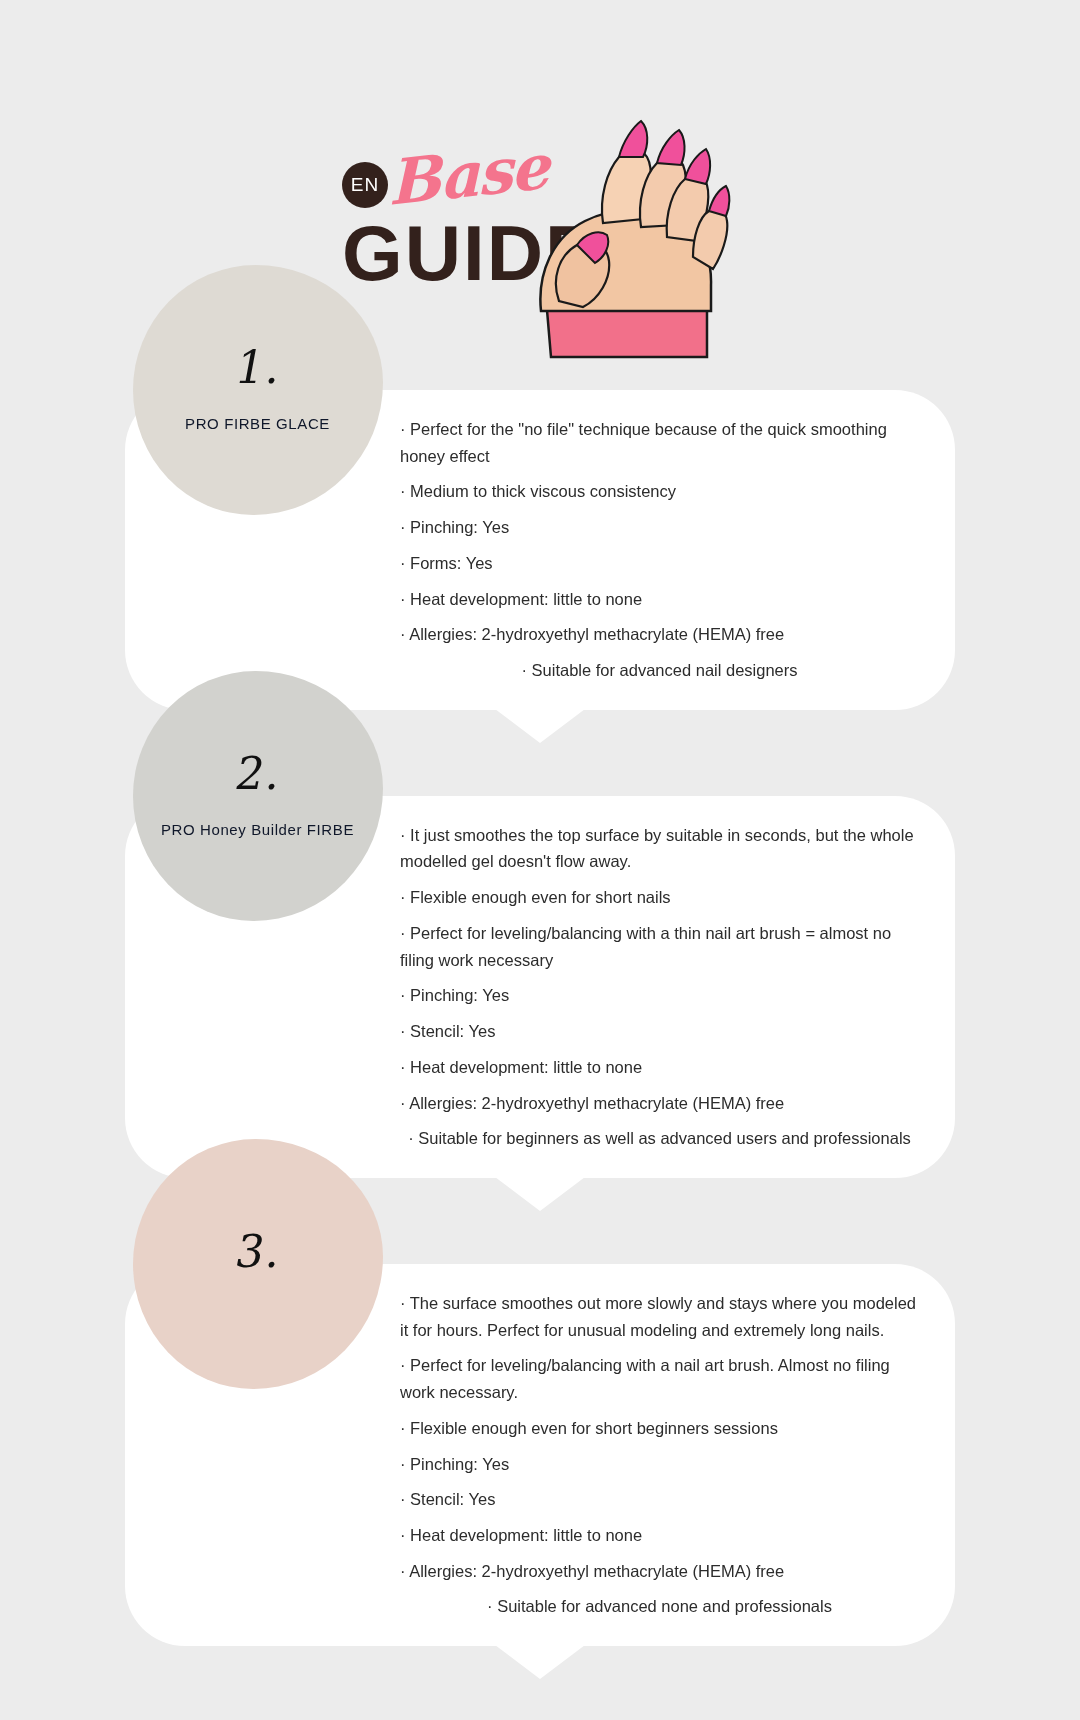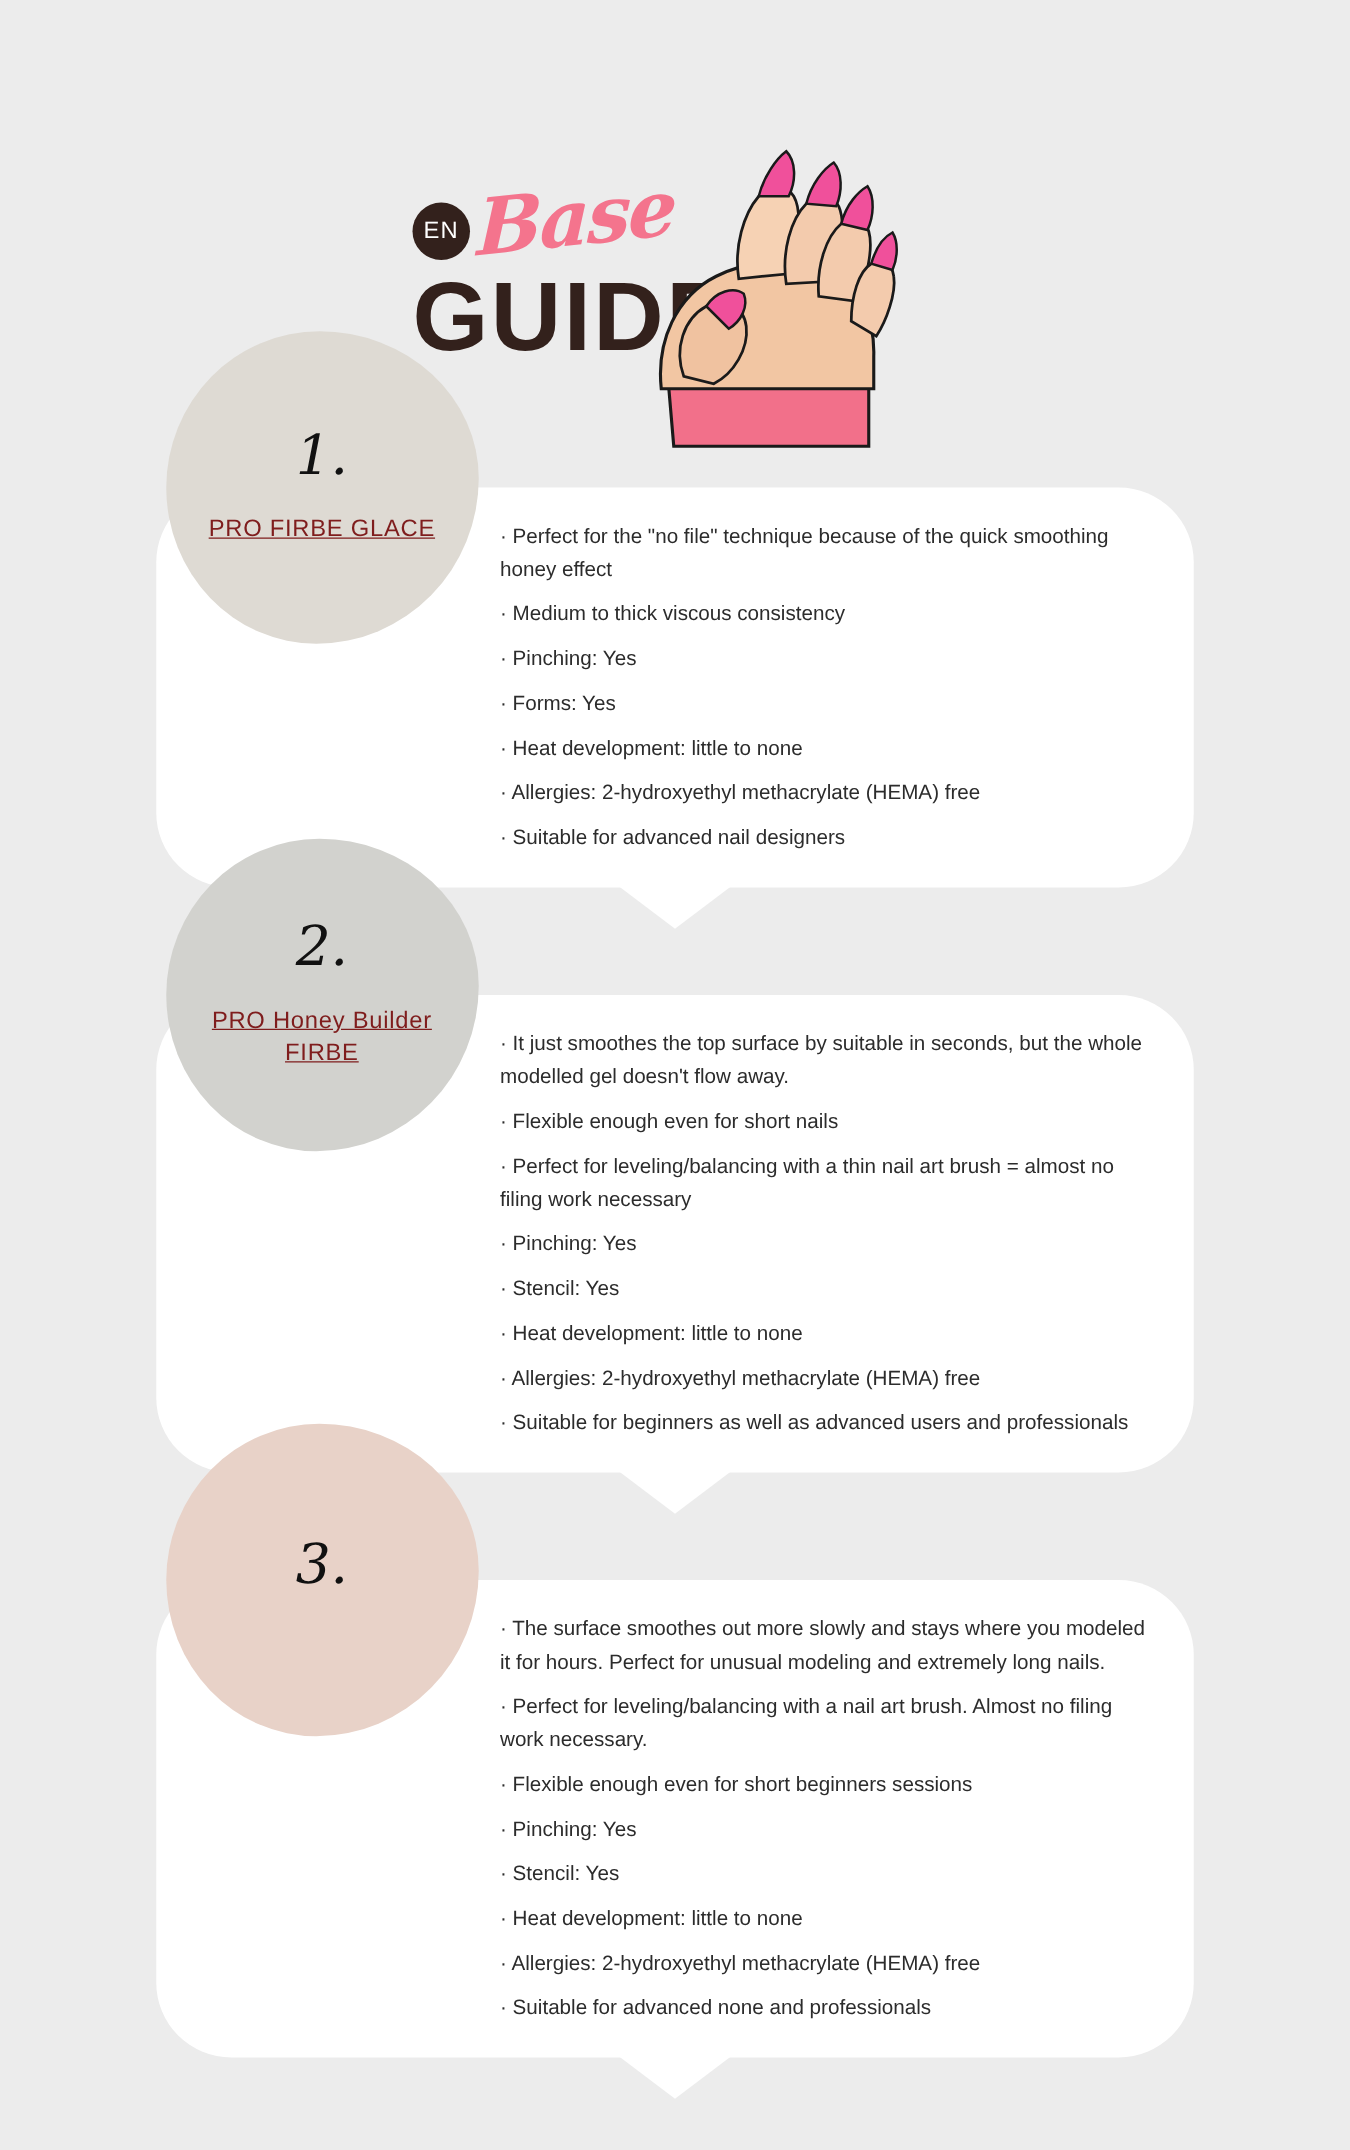--- a/index.html
+++ b/index.html
@@ -2,21 +2,21 @@
 <html><head>
 <meta charset="utf-8">
 <style>
   * { box-sizing: border-box; margin: 0; padding: 0; }
   html, body {
     width: 1080px; height: 1720px;
     background: #ececec;
     font-family: "Liberation Sans", sans-serif;
     overflow: hidden;
   }
-  .page { position: relative; width: 1080px; height: 1616px; background: #ececec; }
+  .page { position: relative; width: 1080px; height: 1616px; background: #ececec; padding-left: 12px; }
 
   
   .header { position: relative; width: 1080px; height: 390px; }
   .title-block {
     position: absolute; left: 330px; top: 148px;
     width: 420px;
   }
   .title-row-1 { display: flex; align-items: center; height: 70px; }
   .en-badge {
     width: 46px; height: 46px; border-radius: 50%;
@@ -89,39 +89,38 @@
     font-family: "DejaVu Serif", serif;
     font-style: italic;
     font-size: 44px;
     font-weight: normal;
     color: #111111;
     line-height: 1;
     margin-bottom: 24px;
   }
   .blob-label {
     font-family: "Liberation Sans", sans-serif;
-    font-size: 19px;
-    color: #7f1d1d;
+    font-size: 15px;
+    color: #0f172a;
     letter-spacing: 0.6px;
     line-height: 1.35;
     padding: 0 12px;
-    text-decoration: underline;
   }
   .body-col {
     flex: 1 1 auto;
     padding: 26px 36px 26px 10px;
   }
   .bullet {
     font-family: "Liberation Sans", sans-serif;
     font-size: 16.5px;
     color: #2c2c2c;
     line-height: 1.62;
     margin-bottom: 9px;
   }
-  .bullet:last-child { margin-bottom: 0; }
+  .bullet:last-child { margin-bottom: 0; text-align: center; }
 </style>
 </head>
 <body>
 
 <div class="page">
 
   <div class="header">
 
     <div class="title-block">
       <div class="title-row-1">

